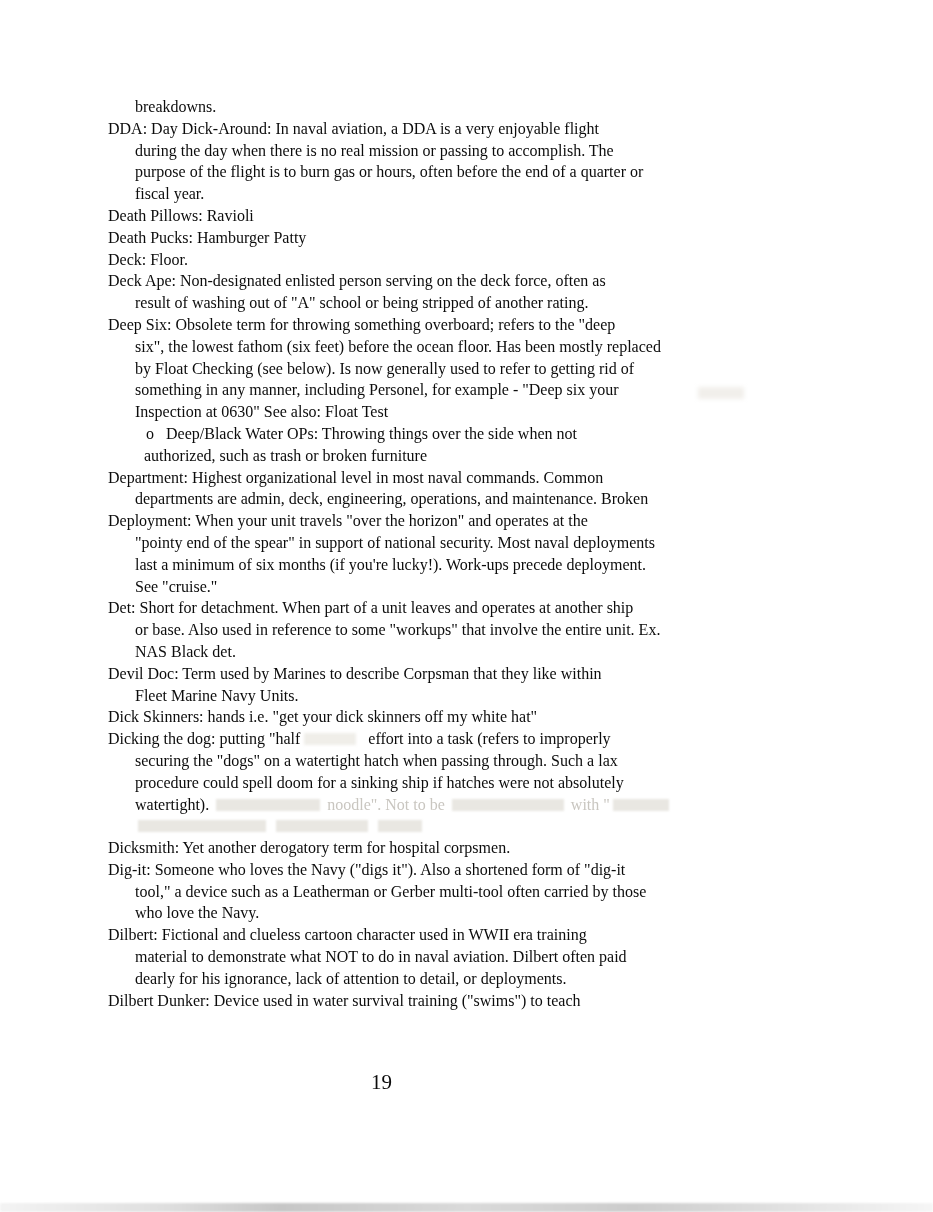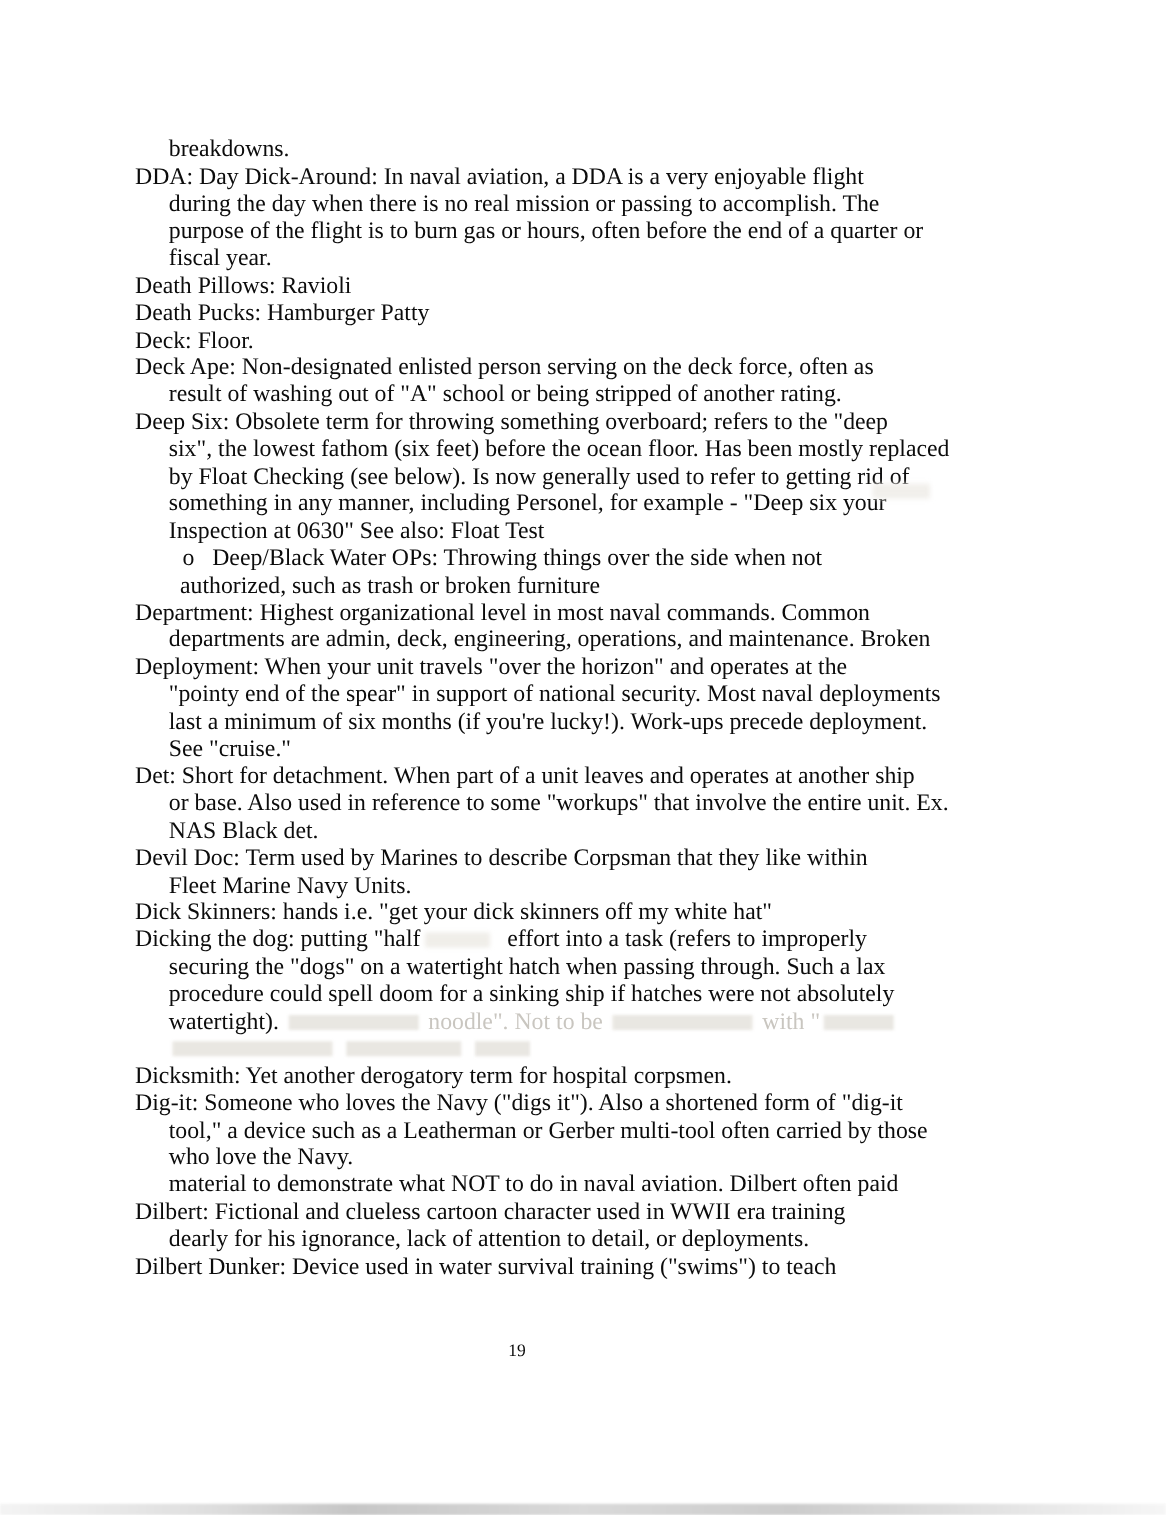--- a/index.html
+++ b/index.html
@@ -7,22 +7,22 @@
   body{
     width:933px;height:1212px;
     background:#ffffff;
     position:relative;
     overflow:hidden;
     font-family:"Liberation Serif", serif;
     color:#0c0c0c;
   }
   .page-text{
     position:absolute;
-    top:109px;left:108px;width:790px;
-    font-size:19px;line-height:21.8px;
+    top:96px;left:108px;width:790px;
+    font-size:16px;line-height:21.8px;
   }
   .line{white-space:pre;height:21.8px;}
   .ind0{padding-left:0;}
   .ind1{padding-left:27px;}
   .ind2{padding-left:38px;}
   .ind3{padding-left:36px;}
   
   .gtext{color:#c9c6c0;filter:blur(.3px);}
   .gbar{
     display:inline-block;height:12px;margin:0 3px;
@@ -33,21 +33,21 @@
     display:inline-block;height:12px;margin:0 4px;
     background:#f0eee9;filter:blur(1.5px);
     transform:translateY(1px);
   }
   .smudge-spot{
     position:absolute;left:698px;top:387px;width:46px;height:12px;
     background:#f1efeb;filter:blur(2px);
   }
   .page-number{
     position:absolute;top:1071px;left:0;width:763px;
-    text-align:center;font-size:14px;line-height:22px;padding-left:32px;
+    text-align:center;font-size:21px;line-height:22px;
   }
   .bottom-edge{
     position:absolute;left:0;bottom:0;width:933px;height:9px;
     background:linear-gradient(90deg,#f2f2f2 0%,#d9d9d9 18%,#bdbdbd 30%,#d4d4d4 50%,#c4c4c4 68%,#dedede 85%,#f5f5f5 100%);
     filter:blur(1px);opacity:.85;
   }
 </style>
 </head>
 <body>
 
@@ -84,22 +84,22 @@
       <div class="line ind0">Dick Skinners: hands i.e. "get your dick skinners off my white hat"</div>
       <div class="line ind0"><span>Dicking the dog: putting "half</span><span class="smudge" style="width: 52px;"></span><span>  effort into a task (refers to improperly</span></div>
       <div class="line ind1">securing the "dogs" on a watertight hatch when passing through. Such a lax</div>
       <div class="line ind1">procedure could spell doom for a sinking ship if hatches were not absolutely</div>
       <div class="line ind1"><span>watertight).</span><span class="gtext"> </span><span class="gbar" style="width: 104px;"></span><span class="gtext"> noodle". Not to be </span><span class="gbar" style="width: 112px;"></span><span class="gtext"> with "</span><span class="gbar" style="width: 56px;"></span></div>
       <div class="line ind1"><span class="gbar" style="width: 128px;"></span><span class="gtext"> </span><span class="gbar" style="width: 92px;"></span><span class="gtext"> </span><span class="gbar" style="width: 44px;"></span></div>
       <div class="line ind0">Dicksmith: Yet another derogatory term for hospital corpsmen.</div>
       <div class="line ind0">Dig-it: Someone who loves the Navy ("digs it"). Also a shortened form of "dig-it</div>
       <div class="line ind1">tool," a device such as a Leatherman or Gerber multi-tool often carried by those</div>
       <div class="line ind1">who love the Navy.</div>
+      <div class="line ind0">Dilbert: Fictional and clueless cartoon character used in WWII era training</div>
       <div class="line ind1">material to demonstrate what NOT to do in naval aviation. Dilbert often paid</div>
-      <div class="line ind0">Dilbert: Fictional and clueless cartoon character used in WWII era training</div>
       <div class="line ind1">dearly for his ignorance, lack of attention to detail, or deployments.</div>
       <div class="line ind0">Dilbert Dunker: Device used in water survival training ("swims") to teach</div>
     </div>
   <div class="smudge-spot"></div>
   <div class="page-number">
     <span>19</span>
   </div>
   <div class="bottom-edge"></div>
 </div>
 

